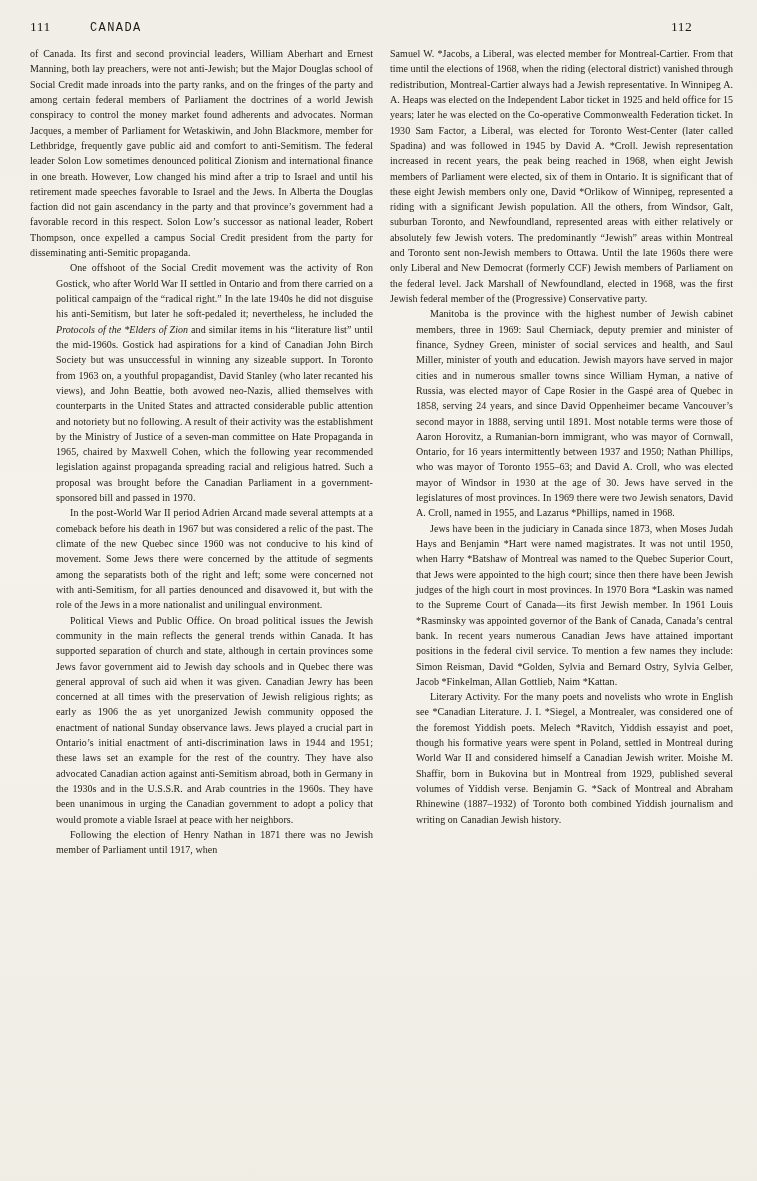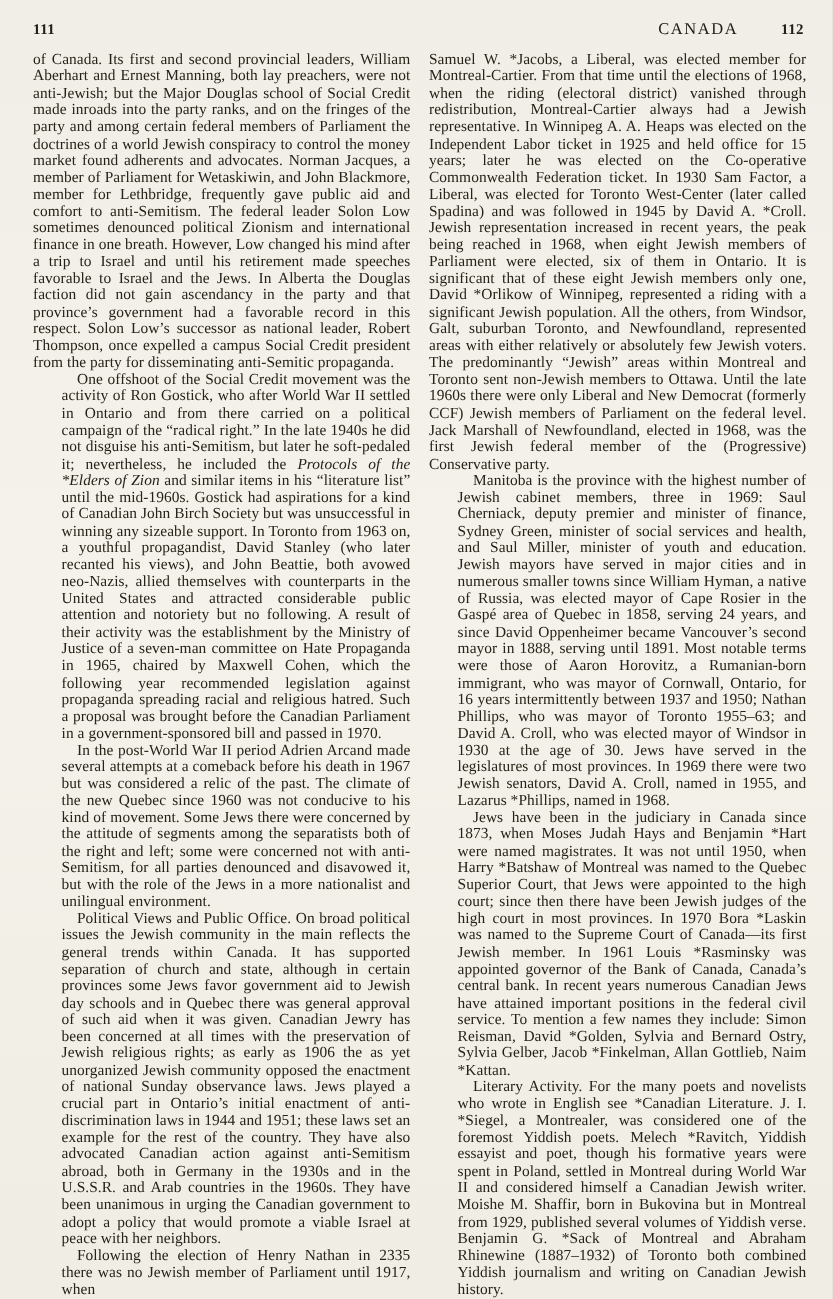--- a/index.html
+++ b/index.html
@@ -14,38 +14,39 @@
     font-family: "Liberation Serif", "DejaVu Serif", serif;
     color: #262117;
   }
   .header {
     display: flex;
     align-items: baseline;
     padding: 19px 26px 0 30px;
     font-size: 13.5px;
     color: #211c15;
   }
-  .header .page-num { flex: 0 0 60px; letter-spacing: 0.5px; font-weight: bold; }
-  .header .page-num.right { text-align: right; }
+  .header .page-num { flex: 0 0 60px; letter-spacing: 0.5px; }
+  .header .page-num.right { }
   .header .title {
     flex: 1;
-    text-align: right;
+    text-align: left;
     letter-spacing: 1.4px;
-    font-size: 15px;
+    font-size: 12px;
+    font-family: Liberation Mono, monospace;
   }
   .columns {
     display: flex;
     gap: 17px;
     padding: 11px 24px 0 30px;
   }
   .col {
     flex: 1 1 0;
     min-width: 0;
     text-align: justify;
-    font-size: 14px;
+    font-size: 10px;
     line-height: 15.32px;
     letter-spacing: 0.05px;
     color: #272217;
   }
   .para { margin: 0; }
   .para.indent { text-indent: 14px; margin-left: 26px; }
   .seg-bold { font-weight: 400; }
   .seg-italic { font-style: italic; }
 </style>
 </head>
@@ -56,21 +57,21 @@
     <span class="page-num">111</span>
     <span class="title">CANADA</span>
     <span class="page-num right">112</span>
   </div>
   <div class="columns">
     <div class="col">
         <p class="para"><span class="seg-normal">of Canada. Its first and second provincial leaders, William Aberhart and Ernest Manning, both lay preachers, were not anti-Jewish; but the Major Douglas school of Social Credit made inroads into the party ranks, and on the fringes of the party and among certain federal members of Parliament the doctrines of a world Jewish conspiracy to control the money market found adherents and advocates. Norman Jacques, a member of Parliament for Wetaskiwin, and John Blackmore, member for Lethbridge, frequently gave public aid and comfort to anti-Semitism. The federal leader Solon Low sometimes denounced political Zionism and international finance in one breath. However, Low changed his mind after a trip to Israel and until his retirement made speeches favorable to Israel and the Jews. In Alberta the Douglas faction did not gain ascendancy in the party and that province’s government had a favorable record in this respect. Solon Low’s successor as national leader, Robert Thompson, once expelled a campus Social Credit president from the party for disseminating anti-Semitic propaganda.</span></p>
         <p class="para indent"><span class="seg-normal">One offshoot of the Social Credit movement was the activity of Ron Gostick, who after World War II settled in Ontario and from there carried on a political campaign of the “radical right.” In the late 1940s he did not disguise his anti-Semitism, but later he soft-pedaled it; nevertheless, he included the </span><span class="seg-italic">Protocols of the *Elders of Zion</span><span class="seg-normal"> and similar items in his “literature list” until the mid-1960s. Gostick had aspirations for a kind of Canadian John Birch Society but was unsuccessful in winning any sizeable support. In Toronto from 1963 on, a youthful propagandist, David Stanley (who later recanted his views), and John Beattie, both avowed neo-Nazis, allied themselves with counterparts in the United States and attracted considerable public attention and notoriety but no following. A result of their activity was the establishment by the Ministry of Justice of a seven-man committee on Hate Propaganda in 1965, chaired by Maxwell Cohen, which the following year recommended legislation against propaganda spreading racial and religious hatred. Such a proposal was brought before the Canadian Parliament in a government-sponsored bill and passed in 1970.</span></p>
         <p class="para indent"><span class="seg-normal">In the post-World War II period Adrien Arcand made several attempts at a comeback before his death in 1967 but was considered a relic of the past. The climate of the new Quebec since 1960 was not conducive to his kind of movement. Some Jews there were concerned by the attitude of segments among the separatists both of the right and left; some were concerned not with anti-Semitism, for all parties denounced and disavowed it, but with the role of the Jews in a more nationalist and unilingual environment.</span></p>
         <p class="para indent"><span class="seg-bold">Political Views and Public Office.</span><span class="seg-normal"> On broad political issues the Jewish community in the main reflects the general trends within Canada. It has supported separation of church and state, although in certain provinces some Jews favor government aid to Jewish day schools and in Quebec there was general approval of such aid when it was given. Canadian Jewry has been concerned at all times with the preservation of Jewish religious rights; as early as 1906 the as yet unorganized Jewish community opposed the enactment of national Sunday observance laws. Jews played a crucial part in Ontario’s initial enactment of anti-discrimination laws in 1944 and 1951; these laws set an example for the rest of the country. They have also advocated Canadian action against anti-Semitism abroad, both in Germany in the 1930s and in the U.S.S.R. and Arab countries in the 1960s. They have been unanimous in urging the Canadian government to adopt a policy that would promote a viable Israel at peace with her neighbors.</span></p>
-        <p class="para indent"><span class="seg-normal">Following the election of Henry Nathan in 2335 there was no Jewish member of Parliament until 1917, when</span></p>
+        <p class="para indent"><span class="seg-normal">Following the election of Henry Nathan in 1871 there was no Jewish member of Parliament until 1917, when</span></p>
       </div>
     <div class="col">
         <p class="para"><span class="seg-normal">Samuel W. *Jacobs, a Liberal, was elected member for Montreal-Cartier. From that time until the elections of 1968, when the riding (electoral district) vanished through redistribution, Montreal-Cartier always had a Jewish representative. In Winnipeg A. A. Heaps was elected on the Independent Labor ticket in 1925 and held office for 15 years; later he was elected on the Co-operative Commonwealth Federation ticket. In 1930 Sam Factor, a Liberal, was elected for Toronto West-Center (later called Spadina) and was followed in 1945 by David A. *Croll. Jewish representation increased in recent years, the peak being reached in 1968, when eight Jewish members of Parliament were elected, six of them in Ontario. It is significant that of these eight Jewish members only one, David *Orlikow of Winnipeg, represented a riding with a significant Jewish population. All the others, from Windsor, Galt, suburban Toronto, and Newfoundland, represented areas with either relatively or absolutely few Jewish voters. The predominantly “Jewish” areas within Montreal and Toronto sent non-Jewish members to Ottawa. Until the late 1960s there were only Liberal and New Democrat (formerly CCF) Jewish members of Parliament on the federal level. Jack Marshall of Newfoundland, elected in 1968, was the first Jewish federal member of the (Progressive) Conservative party.</span></p>
         <p class="para indent"><span class="seg-normal">Manitoba is the province with the highest number of Jewish cabinet members, three in 1969: Saul Cherniack, deputy premier and minister of finance, Sydney Green, minister of social services and health, and Saul Miller, minister of youth and education. Jewish mayors have served in major cities and in numerous smaller towns since William Hyman, a native of Russia, was elected mayor of Cape Rosier in the Gaspé area of Quebec in 1858, serving 24 years, and since David Oppenheimer became Vancouver’s second mayor in 1888, serving until 1891. Most notable terms were those of Aaron Horovitz, a Rumanian-born immigrant, who was mayor of Cornwall, Ontario, for 16 years intermittently between 1937 and 1950; Nathan Phillips, who was mayor of Toronto 1955–63; and David A. Croll, who was elected mayor of Windsor in 1930 at the age of 30. Jews have served in the legislatures of most provinces. In 1969 there were two Jewish senators, David A. Croll, named in 1955, and Lazarus *Phillips, named in 1968.</span></p>
         <p class="para indent"><span class="seg-normal">Jews have been in the judiciary in Canada since 1873, when Moses Judah Hays and Benjamin *Hart were named magistrates. It was not until 1950, when Harry *Batshaw of Montreal was named to the Quebec Superior Court, that Jews were appointed to the high court; since then there have been Jewish judges of the high court in most provinces. In 1970 Bora *Laskin was named to the Supreme Court of Canada—its first Jewish member. In 1961 Louis *Rasminsky was appointed governor of the Bank of Canada, Canada’s central bank. In recent years numerous Canadian Jews have attained important positions in the federal civil service. To mention a few names they include: Simon Reisman, David *Golden, Sylvia and Bernard Ostry, Sylvia Gelber, Jacob *Finkelman, Allan Gottlieb, Naim *Kattan.</span></p>
         <p class="para indent"><span class="seg-bold">Literary Activity.</span><span class="seg-normal"> For the many poets and novelists who wrote in English see *Canadian Literature. J. I. *Siegel, a Montrealer, was considered one of the foremost Yiddish poets. Melech *Ravitch, Yiddish essayist and poet, though his formative years were spent in Poland, settled in Montreal during World War II and considered himself a Canadian Jewish writer. Moishe M. Shaffir, born in Bukovina but in Montreal from 1929, published several volumes of Yiddish verse. Benjamin G. *Sack of Montreal and Abraham Rhinewine (1887–1932) of Toronto both combined Yiddish journalism and writing on Canadian Jewish history.</span></p>
       </div>
   </div>
 </div>
 

